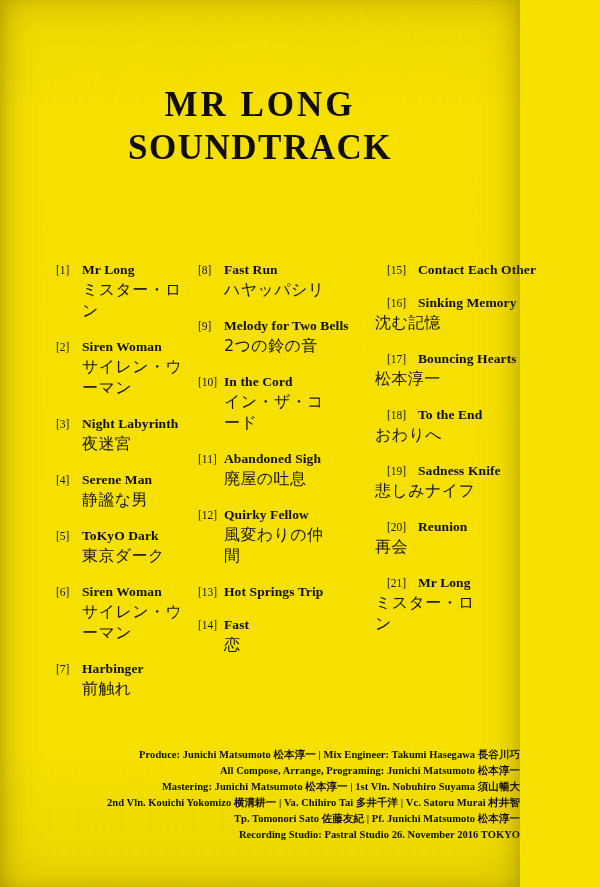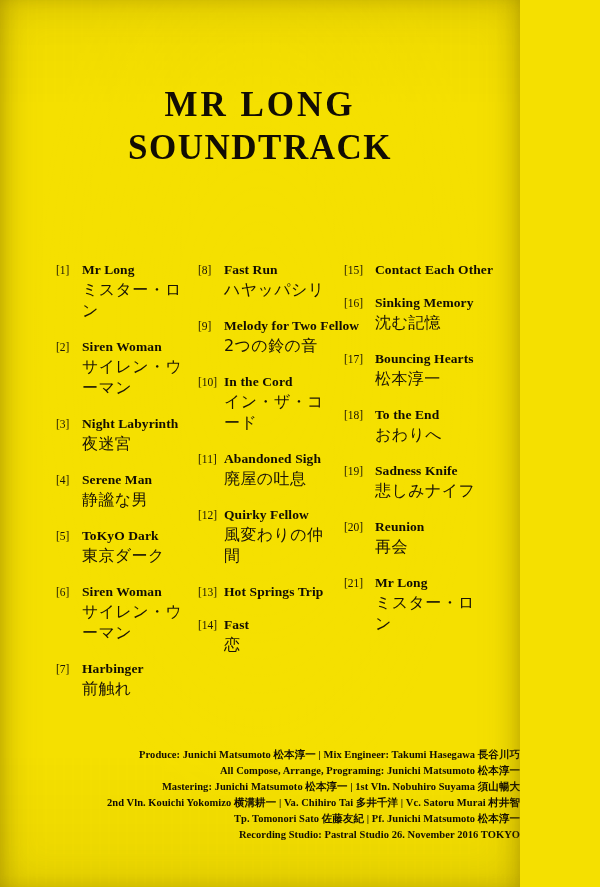--- a/index.html
+++ b/index.html
@@ -84,20 +84,21 @@
     font-family: "Liberation Serif", serif;
     font-size: 11.5px;
     font-weight: normal;
     width: 26px;
     flex: 0 0 26px;
     color: #1a1406;
   }
   .col3 .track-num {
     width: 31px;
     flex: 0 0 31px;
+    margin-left: 43px;
   }
   .track-title {
     font-family: "Liberation Serif", serif;
     font-weight: bold;
     font-size: 13.5px;
     letter-spacing: 0.1px;
     color: #120d03;
   }
   .track-jp {
     font-family: "DejaVu Sans", sans-serif;
@@ -192,21 +193,21 @@
       <div class="track">
         <div class="track-line">
           <span class="track-num">[8]</span>
           <span class="track-title">Fast Run</span>
         </div>
         <div class="track-jp">ハヤッパシリ</div>
       </div>
       <div class="track">
         <div class="track-line">
           <span class="track-num">[9]</span>
-          <span class="track-title">Melody for Two Fellow</span>
+          <span class="track-title">Melody for Two Bells</span>
         </div>
         <div class="track-jp">2つの鈴の音</div>
       </div>
       <div class="track">
         <div class="track-line">
           <span class="track-num">[10]</span>
           <span class="track-title">In the Cord</span>
         </div>
         <div class="track-jp">イン・ザ・コード</div>
       </div>

